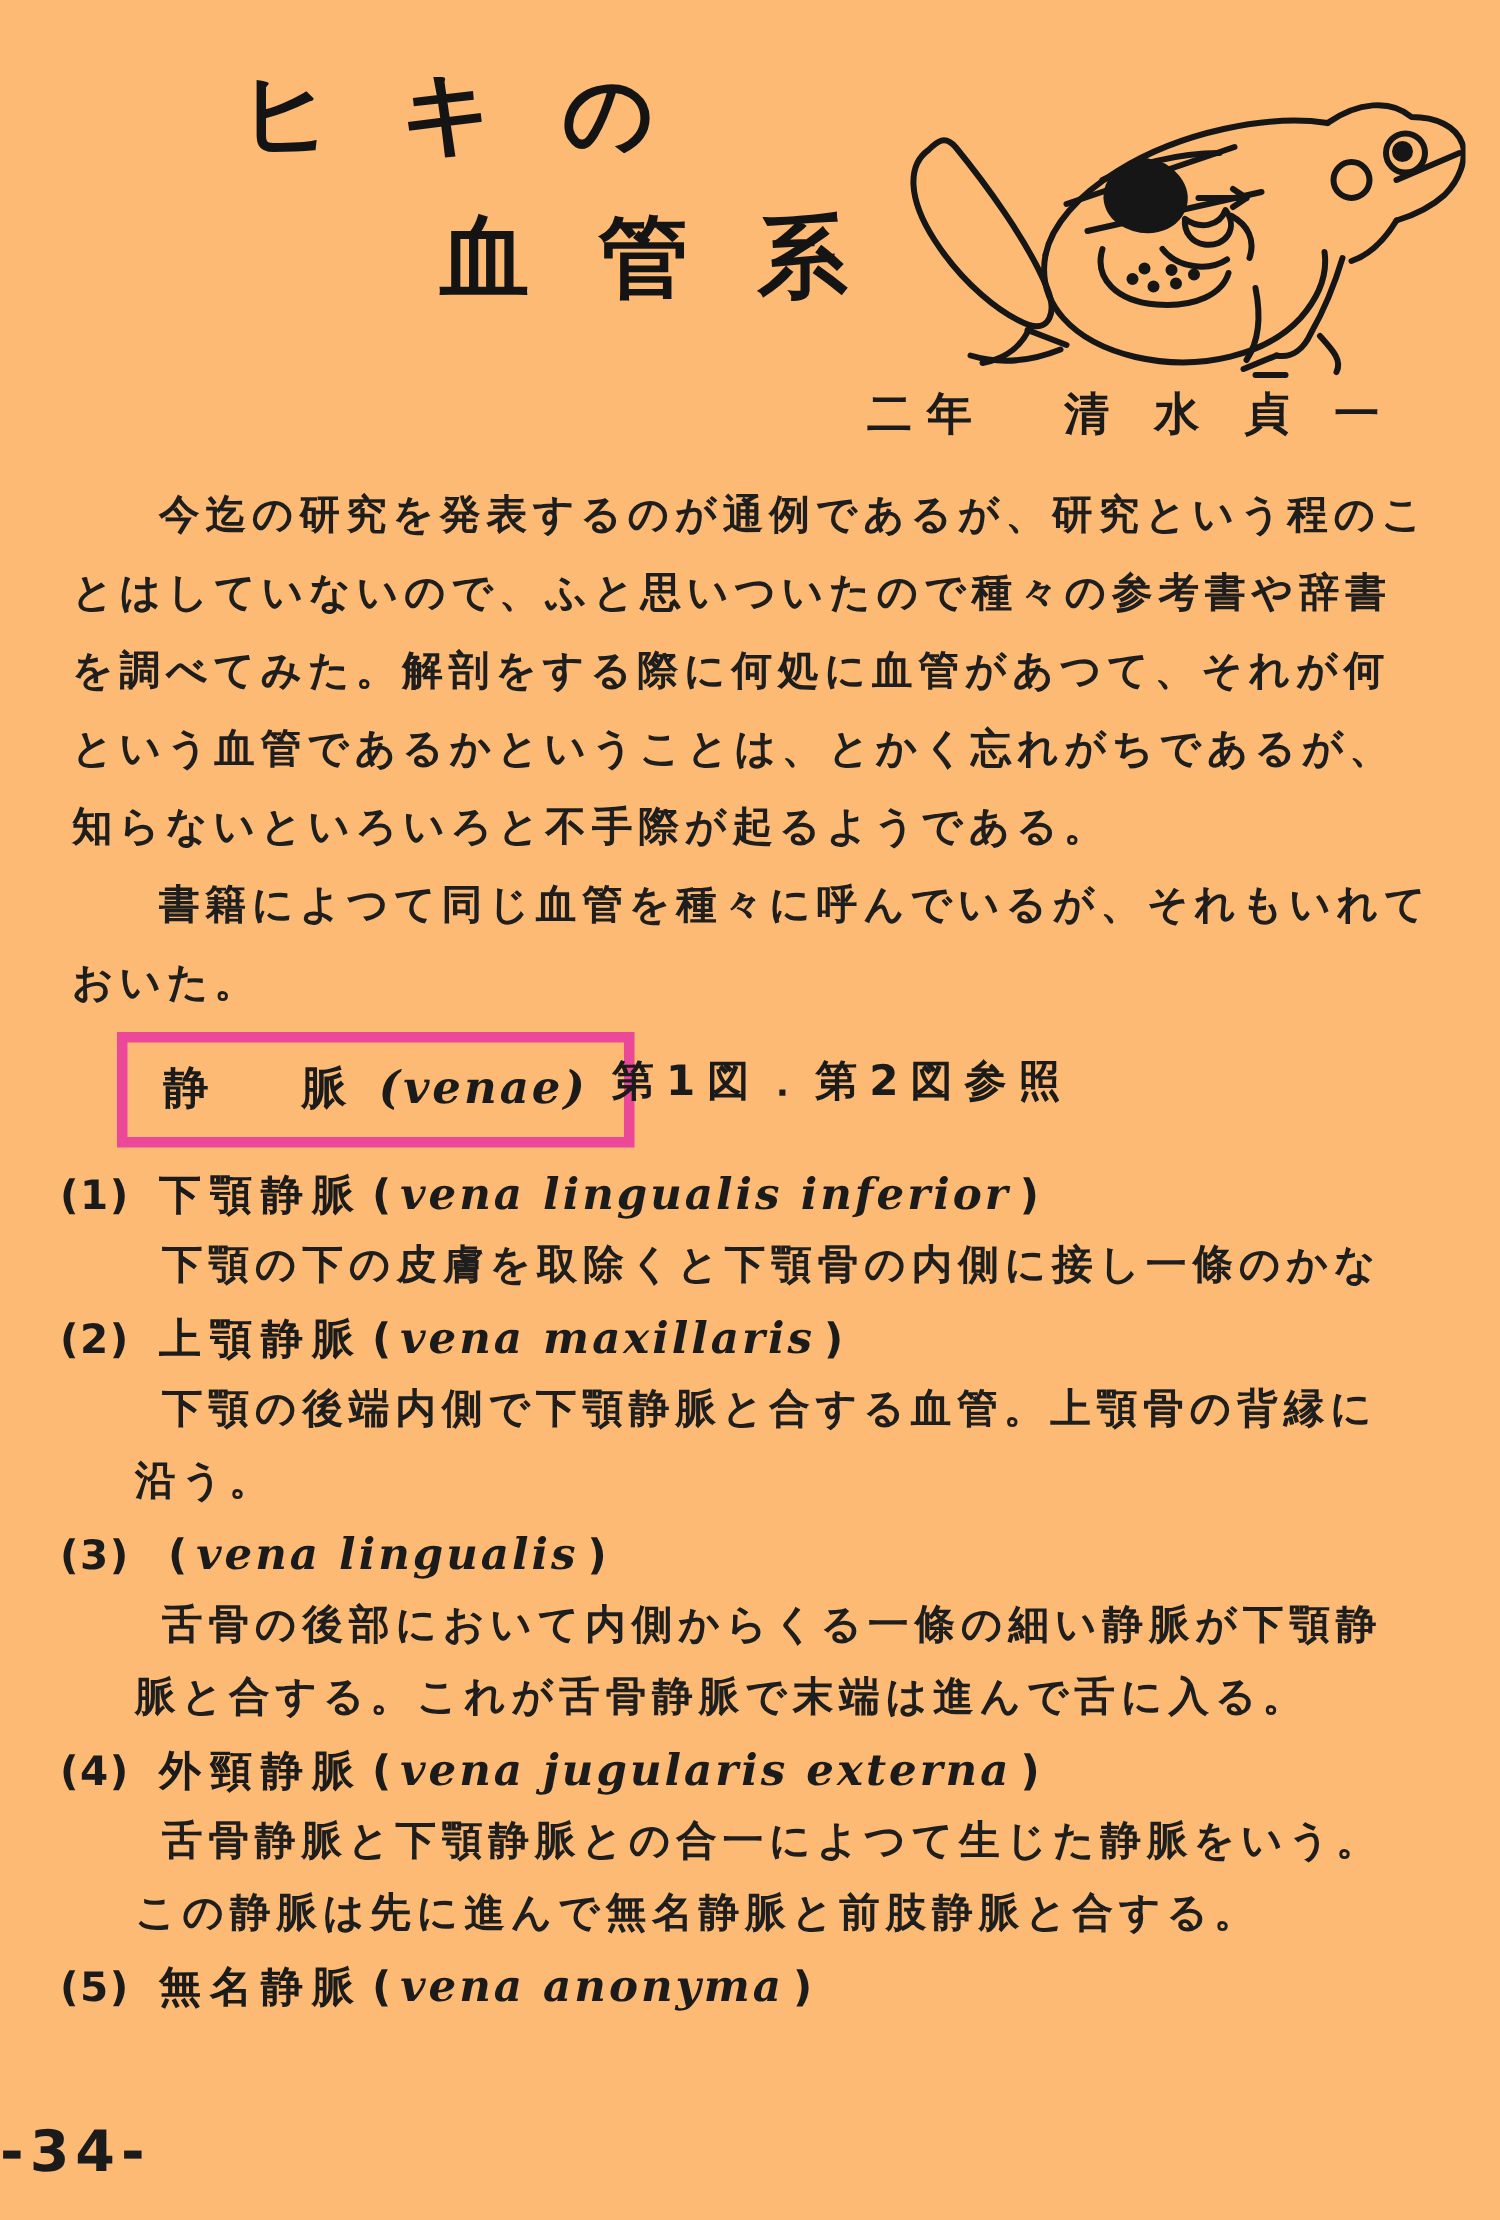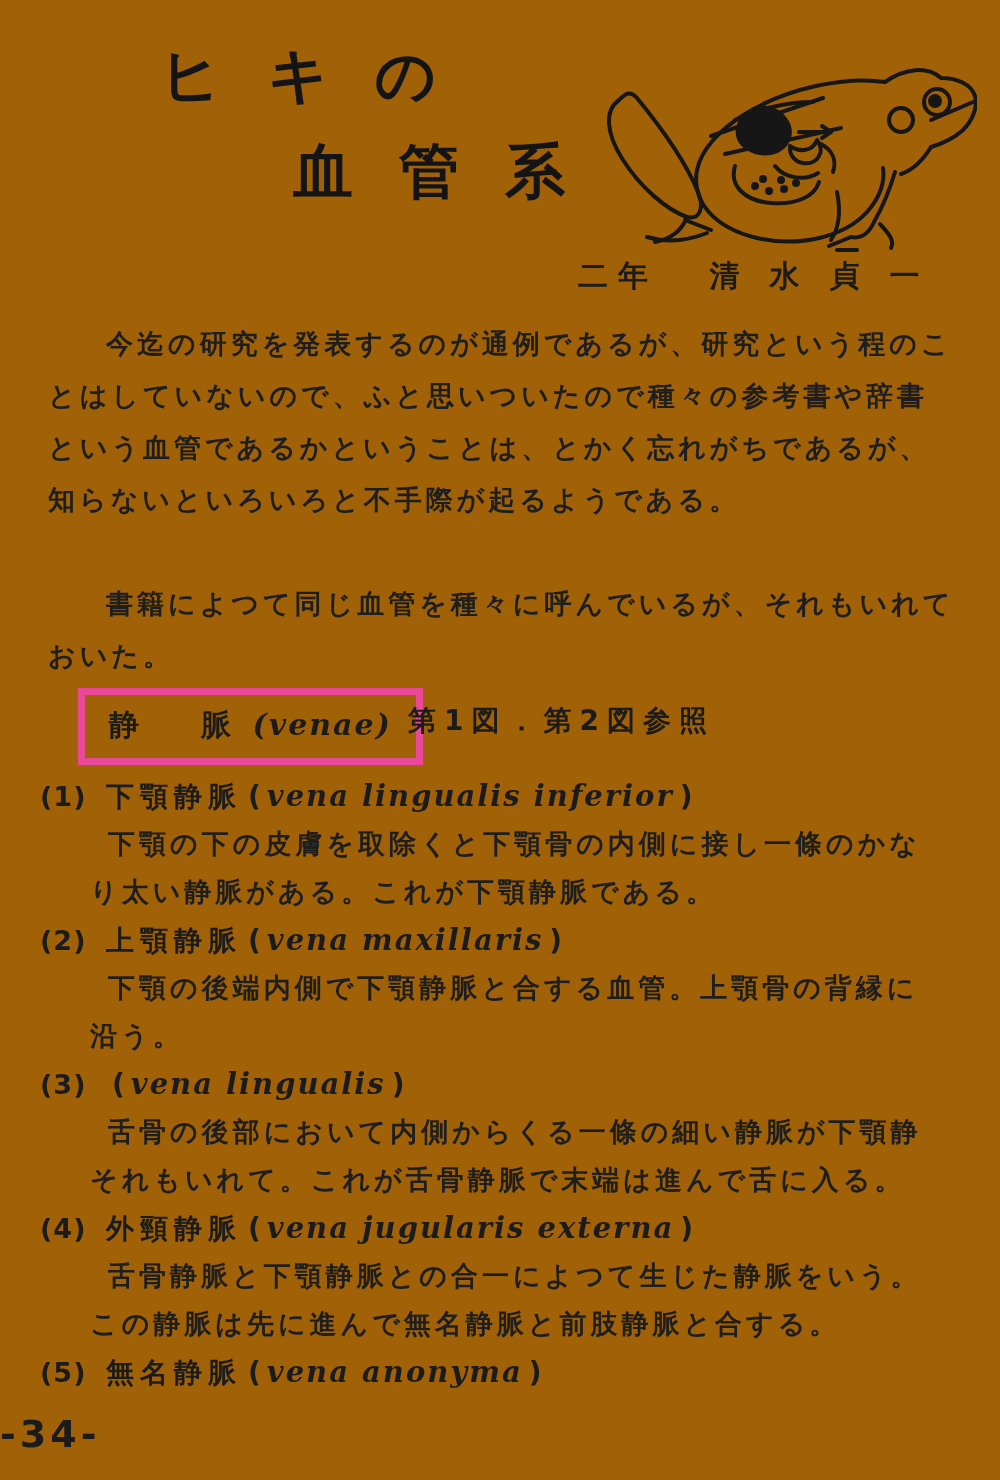--- a/index.html
+++ b/index.html
@@ -1,20 +1,20 @@
 <!DOCTYPE html>
 <html lang="ja"><head>
 <meta charset="utf-8">
 <style>
   html,body{margin:0;padding:0;background:#e8e8e8;}
   .page{
     position:relative;
     width:1000px;height:1480px;
     margin:0 auto;
-    background:#a16207;
+    background:#fdba74;
     color:#1b1b1b;
     font-family:"DejaVu Sans", sans-serif;
     overflow:hidden;
   }
   
   .title-line{
     position:absolute;
     font-size:60px;
     font-weight:bold;
     letter-spacing:46px;
@@ -138,20 +138,21 @@
   </div>
 
   <div class="author">
     <span class="grade">二年</span>
     <span class="name">清水貞一</span>
   </div>
 
   <div class="para intro">
     <div class="line first">今迄の研究を発表するのが通例であるが、研究という程のこ</div>
     <div class="line">とはしていないので、ふと思いついたので種々の参考書や辞書</div>
+    <div class="line">を調べてみた。解剖をする際に何処に血管があつて、それが何</div>
     <div class="line">という血管であるかということは、とかく忘れがちであるが、</div>
     <div class="line">知らないといろいろと不手際が起るようである。</div>
   </div>
 
   <div class="para note">
     <div class="line first">書籍によつて同じ血管を種々に呼んでいるが、それもいれて</div>
     <div class="line">おいた。</div>
   </div>
 
   <div class="section-box">
@@ -164,21 +165,20 @@
 
     <div class="vein-item">
       <div class="vein-head">
         <span class="vein-num">(1)</span>
         <span class="vein-jp">下顎静脈</span>
         <span class="vein-paren">(</span>
         <span class="latin-name">vena lingualis inferior</span>
         <span class="vein-paren">)</span>
       </div>
       <div class="vein-body-line indent-a">下顎の下の皮膚を取除くと下顎骨の内側に接し一條のかな</div>
-      <div class="vein-body-line indent-b">り太い静脈がある。これが下顎静脈である。</div>
     </div>
 
     <div class="vein-item">
       <div class="vein-head">
         <span class="vein-num">(2)</span>
         <span class="vein-jp">上顎静脈</span>
         <span class="vein-paren">(</span>
         <span class="latin-name">vena maxillaris</span>
         <span class="vein-paren">)</span>
       </div>
@@ -187,21 +187,21 @@
     </div>
 
     <div class="vein-item">
       <div class="vein-head">
         <span class="vein-num">(3)</span>
         <span class="vein-paren">(</span>
         <span class="latin-name">vena lingualis</span>
         <span class="vein-paren">)</span>
       </div>
       <div class="vein-body-line indent-a">舌骨の後部において内側からくる一條の細い静脈が下顎静</div>
-      <div class="vein-body-line indent-b">それもいれて。これが舌骨静脈で末端は進んで舌に入る。</div>
+      <div class="vein-body-line indent-b">脈と合する。これが舌骨静脈で末端は進んで舌に入る。</div>
     </div>
 
     <div class="vein-item">
       <div class="vein-head">
         <span class="vein-num">(4)</span>
         <span class="vein-jp">外頸静脈</span>
         <span class="vein-paren">(</span>
         <span class="latin-name">vena jugularis externa</span>
         <span class="vein-paren">)</span>
       </div>

